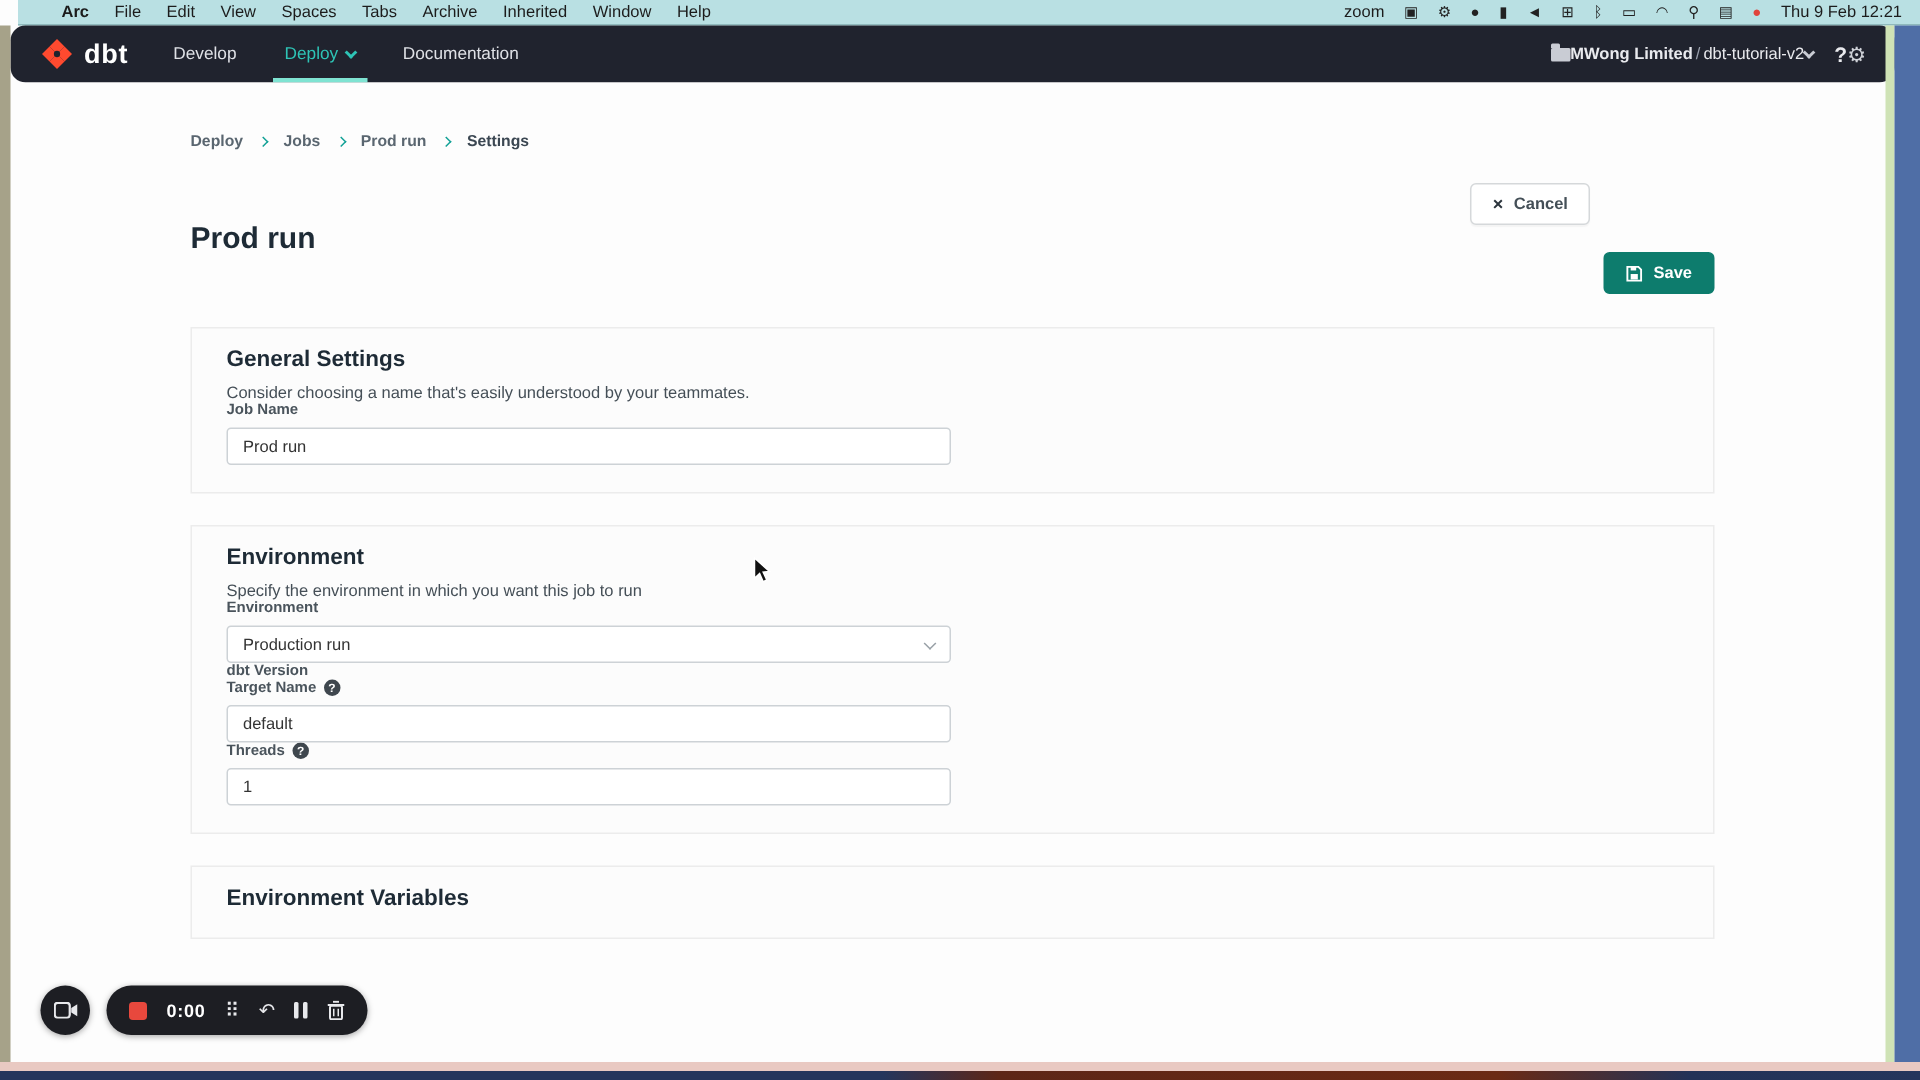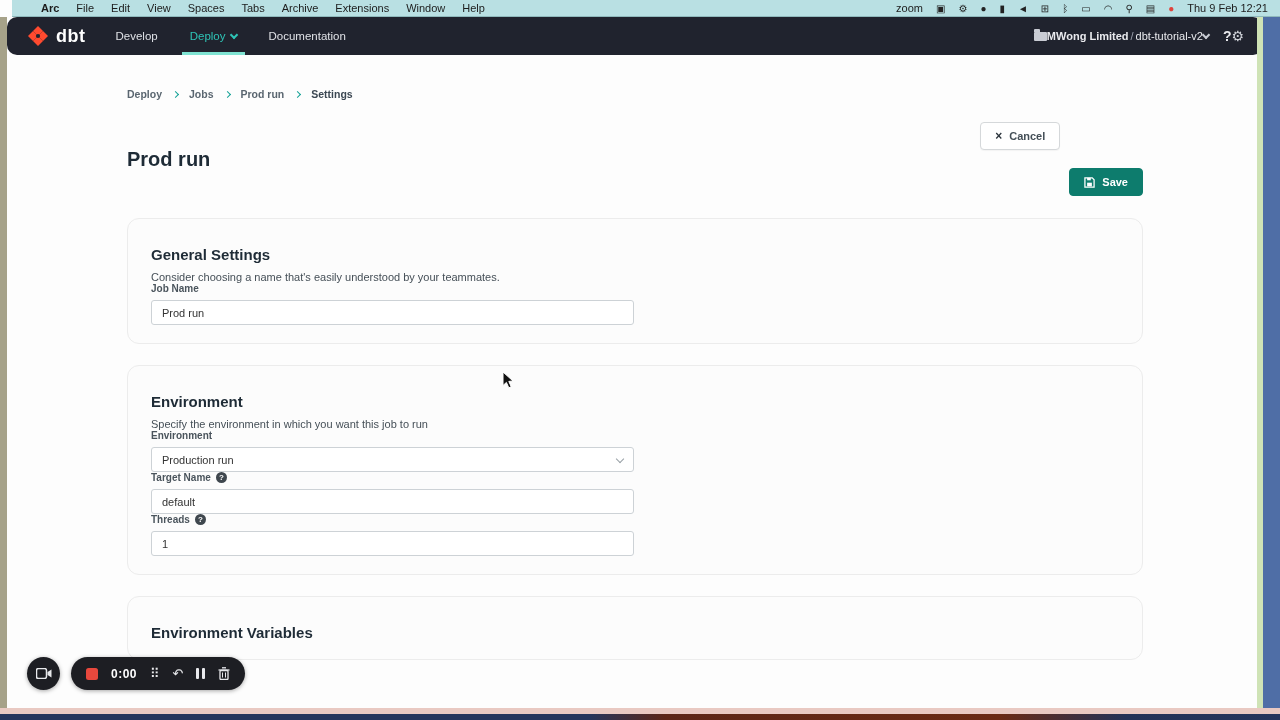--- a/index.html
+++ b/index.html
@@ -70,22 +70,22 @@
 
   .page-header { display:flex; align-items:center; margin-top:22px; }
   .page-title { font-size:20px; font-weight:bold; color:#1e2b36; }
   .header-actions { margin-left:auto; display:flex; gap:9px; }
   .btn { display:flex; align-items:center; gap:7px; height:28px; padding:0 14px;
     border-radius:4px; font-size:11px; font-weight:bold; cursor:pointer; }
   .btn-cancel { background:#fff; border:1px solid #d5d8da; color:#444f57; box-shadow:0 1px 1px rgba(0,0,0,.04); }
   .btn-cancel .x-glyph { font-size:12px; font-weight:bold; color:#2b343c; }
   .btn-save { background:#0d7c6d; border:1px solid #0d7c6d; color:#fff;margin-top:46px; }
 
-  .card { background:#fcfcfc; border:1px solid #ececec; border-radius:12px;
-    padding:27px 23px 18px; margin-top:21px; }
+  .card { background:#fcfcfc; border:1px solid #ececec; border-radius:0;
+    padding:12px 23px 18px; margin-top:21px; }
   .card.first { margin-top:22px; }
   .card-heading { font-size:15px; font-weight:bold; color:#1e2b36; }
   .card-desc { font-size:11px; color:#454f57; margin-top:8px; }
 
   .field { }
   .field-label { font-size:10px; font-weight:bold; color:#4a545c; display:flex; align-items:center; gap:5px; }
   .help-circle { width:11px; height:11px; border-radius:50%; background:#3f474e; color:#fff;
     font-size:8px; font-weight:bold; display:inline-flex; align-items:center; justify-content:center; }
   .text-input, .select-box {
     margin-top:6px; width:483px; height:25px; border:1px solid #cdd2d6; border-radius:3px;
@@ -118,21 +118,21 @@
 <div class="menubar">
   <div class="menubar-left">
     <span class="apple-glyph"></span>
     <span class="mb-item bold">Arc</span>
     <span class="mb-item">File</span>
     <span class="mb-item">Edit</span>
     <span class="mb-item">View</span>
     <span class="mb-item">Spaces</span>
     <span class="mb-item">Tabs</span>
     <span class="mb-item">Archive</span>
-    <span class="mb-item">Extensions</span>
+    <span class="mb-item">Inherited</span>
     <span class="mb-item">Window</span>
     <span class="mb-item">Help</span>
   </div>
   <div class="menubar-right">
     <span class="mb-item">zoom</span>
     <span class="status-glyph">▣</span>
     <span class="status-glyph">⚙</span>
     <span class="status-glyph">●</span>
     <span class="status-glyph">▮</span>
     <span class="status-glyph">◄</span>
@@ -233,20 +233,23 @@
         <div class="field-label">
           <span>Environment</span>
         </div>
         <div class="select-box">
           <span>Production run</span>
           <span class="select-chev"></span>
         </div>
       </div>
 
       <div class="field">
+        <div class="field-label">
+          <span>dbt Version</span>
+        </div>
       </div>
 
       <div class="field">
         <div class="field-label">
           <span>Target Name</span>
           <span class="help-circle">?</span>
         </div>
         <input class="text-input" type="text" value="default" style="">
       </div>
 

